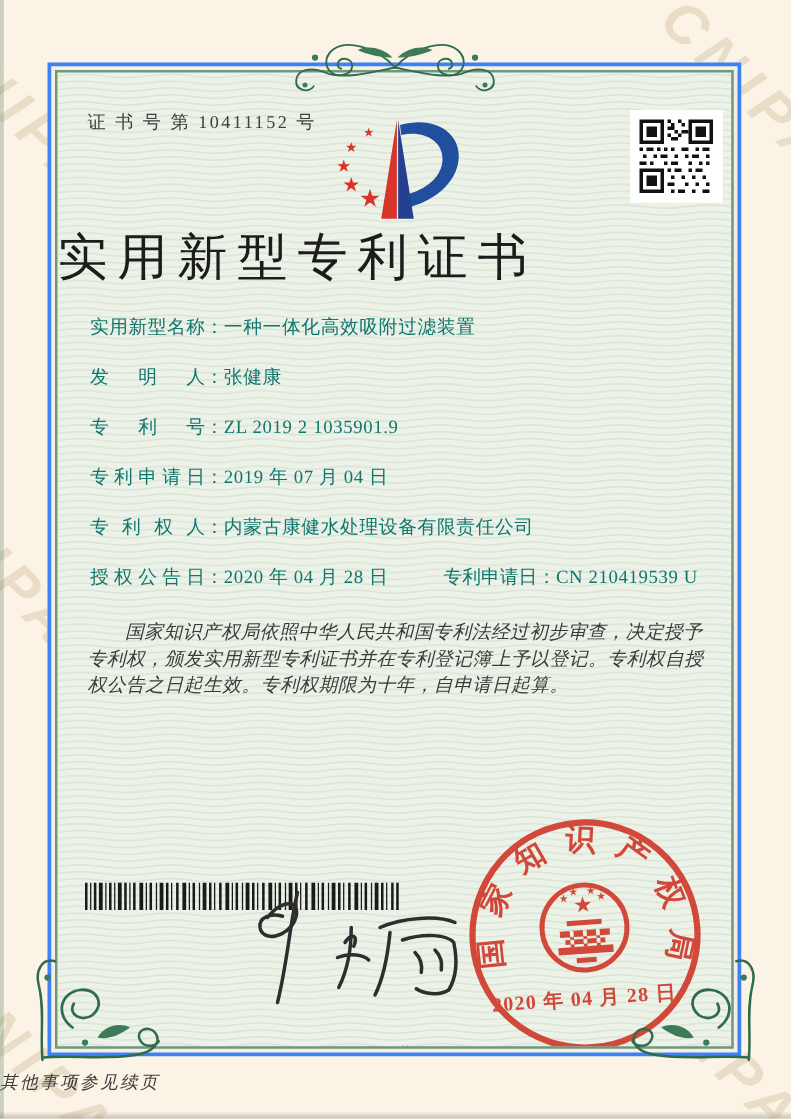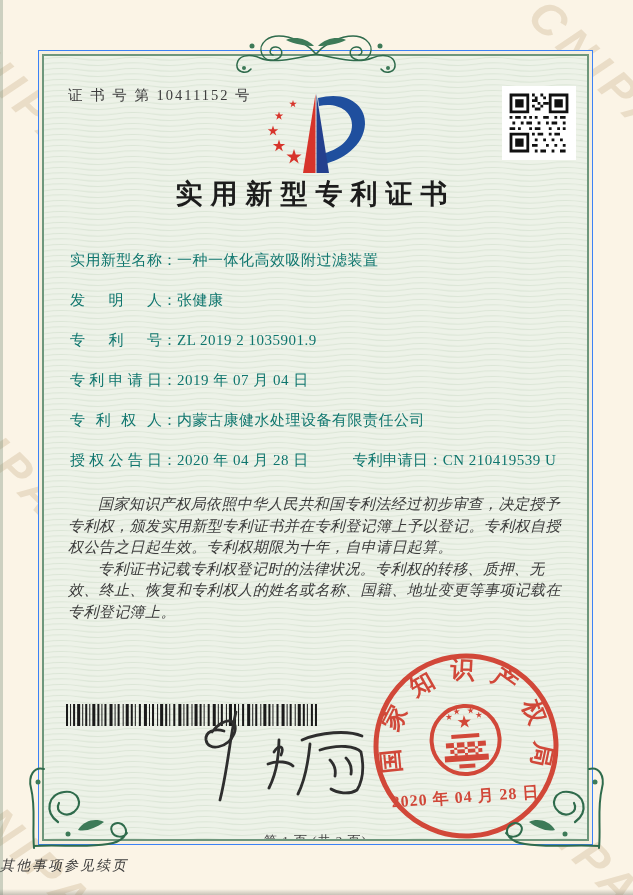--- a/index.html
+++ b/index.html
@@ -15,32 +15,32 @@
     font-style:italic;font-weight:700;font-size:46px;letter-spacing:7px;
     color:rgba(187,158,116,.27);
     transform:rotate(45deg);transform-origin:left top;
   }
   .wm1{left:-30px;top:6px}.wm2{left:556px;top:-12px}.wm3{left:400px;top:244px;color:rgba(180,152,112,.33)}
   .wm4{left:-48px;top:368px}.wm5{left:86px;top:540px;color:rgba(180,152,112,.22)}
   .wm6{left:-18px;top:768px}.wm7{left:530px;top:758px}
   
   .frame{
     position:absolute;left:38px;top:50px;width:555px;height:795px;z-index:2;
-    box-sizing:border-box;border:1px solid #3b82f6;background:#f6efdf;padding:3px;
+    box-sizing:border-box;border:3px solid #3b82f6;background:#f6efdf;padding:3px;
   }
   .paper{
     position:relative;width:100%;height:100%;box-sizing:border-box;
     border:2px solid #6e977c;background:#edf2e8;overflow:hidden;
   }
   .guilloche{position:absolute;left:0;top:0;width:100%;height:100%;z-index:0}
   .cert-no{position:absolute;left:24px;top:30px;z-index:2;font-size:14.5px;letter-spacing:2px;color:#3d3d3d}
   .logo{position:absolute;left:222px;top:24px;z-index:2}
   .qr{position:absolute;left:458px;top:30px;z-index:2;background:#fff;border:2px solid #fff}
-  .title{position:absolute;left:0;right:0;top:120px;z-index:2;text-align:center;
-    font-size:27px;font-weight:700;letter-spacing:8px;color:#1c1c1c}
+  .title{position:absolute;left:0;right:0;top:120px;z-index:2;
+    font-size:40px;font-weight:400;letter-spacing:8px;color:#1c1c1c}
   .fields{position:absolute;left:26px;top:194px;width:502px;z-index:2;font-size:15px;color:#0f766e}
   .row{margin-bottom:19px;line-height:21px}
   .row.addr{margin-bottom:6px}
   .flabel{display:inline-block;width:92px;text-align:justify;text-align-last:justify;
     text-justify:inter-character;vertical-align:top}
   .colon{display:inline-block;vertical-align:top}
   .fvalue{display:inline-block;vertical-align:top;width:388px;letter-spacing:.5px}
   .grant .fvalue{width:auto}
   .g2{margin-left:44px}
   .paras{position:absolute;left:24px;top:438px;width:506px;z-index:2;
@@ -153,21 +153,20 @@
         <div class="row">
           <span class="flabel">专 利 权 人</span><span class="colon">：</span><span class="fvalue">内蒙古康健水处理设备有限责任公司</span>
         </div>
         <div class="row grant">
           <span class="flabel">授权公告日</span><span class="colon">：</span><span class="fvalue">2020 年 04 月 28 日</span><span class="g2">专利申请日</span><span class="colon">：</span><span class="fvalue">CN 210419539 U</span>
         </div>
       </div>
 
       <div class="paras">
         <p>国家知识产权局依照中华人民共和国专利法经过初步审查，决定授予专利权，颁发实用新型专利证书并在专利登记簿上予以登记。专利权自授权公告之日起生效。专利权期限为十年，自申请日起算。</p>
-        <p>专利证书记载专利权登记时的法律状况。专利权的转移、质押、无效、终止、恢复和专利权人的姓名或名称、国籍、地址变更等事项记载在专利登记簿上。</p>
       </div>
 
       <svg class="barcode" width="253" height="22" viewBox="0 0 250 22" preserveAspectRatio="none">
         <path fill="#1a1a1a" d="M0,0h2v22H0z M4,0h1v22H4z M7,0h2v22H7z M11,0h3v22h-3z M16,0h1v22h-1z M19,0h2v22h-2z M23,0h1v22h-1z M26,0h3v22h-3z M31,0h2v22h-2z M35,0h1v22h-1z M38,0h2v22h-2z M43,0h3v22h-3z M48,0h1v22h-1z M51,0h2v22h-2z M56,0h1v22h-1z M59,0h3v22h-3z M64,0h2v22h-2z M68,0h1v22h-1z M72,0h2v22h-2z M77,0h3v22h-3z M82,0h1v22h-1z M85,0h2v22h-2z M90,0h1v22h-1z M93,0h3v22h-3z M98,0h2v22h-2z M102,0h1v22h-1z M106,0h2v22h-2z M111,0h3v22h-3z M116,0h1v22h-1z M119,0h2v22h-2z M124,0h1v22h-1z M127,0h3v22h-3z M132,0h2v22h-2z M136,0h1v22h-1z M140,0h2v22h-2z M145,0h3v22h-3z M150,0h1v22h-1z M153,0h2v22h-2z M158,0h1v22h-1z M161,0h3v22h-3z M166,0h2v22h-2z M170,0h1v22h-1z M174,0h2v22h-2z M179,0h3v22h-3z M184,0h1v22h-1z M187,0h2v22h-2z M192,0h1v22h-1z M195,0h3v22h-3z M200,0h2v22h-2z M204,0h1v22h-1z M208,0h2v22h-2z M213,0h3v22h-3z M218,0h1v22h-1z M221,0h2v22h-2z M226,0h1v22h-1z M229,0h3v22h-3z M234,0h2v22h-2z M238,0h1v22h-1z M242,0h2v22h-2z M246,0h2v22h-2z"></path>
       </svg>
 
 
       <svg class="signature" width="210" height="105" viewBox="0 0 210 105">
         <g fill="none" stroke="#2e2e2e" stroke-width="2.8" stroke-linecap="round">
           <path d="M74,10 C68,34 66,66 58,98"></path>

